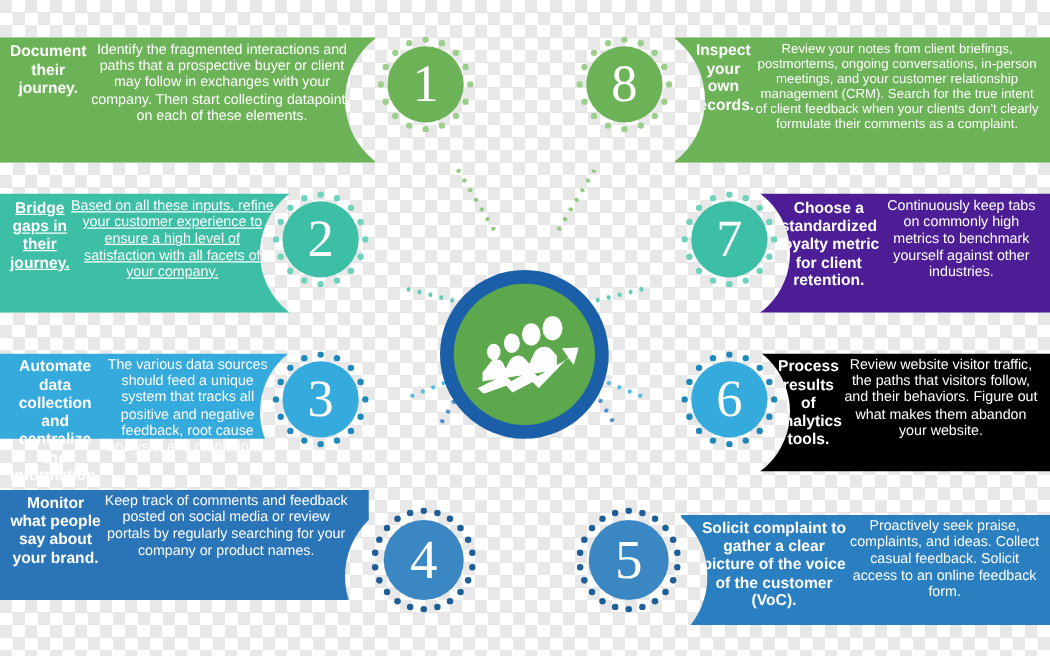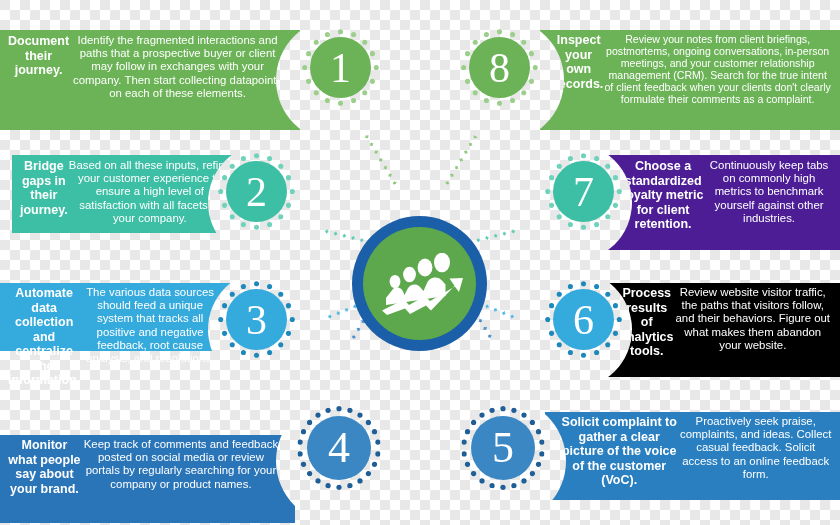--- a/index.html
+++ b/index.html
@@ -84,21 +84,21 @@
     <div class="bdy">Identify the fragmented interactions and paths that a prospective buyer or client may follow in exchanges with your company. Then start collecting datapoints on each of these elements.</div>
   </div>
   <div class="notch" style="left:276px;top:18px;width:124px;height:124px;"></div>
 
   <div class="panel ta-c" style="left:540px;top:30px;width:300px;height:100px;background:#6bb356;padding:3px 8px 3px 14px;">
     <div class="ttl">Inspect your own records.</div>
     <div class="bdy" style="font-size:10.6px;line-height:1.14;">Review your notes from client briefings, postmortems, ongoing conversations, in-person meetings, and your customer relationship management (CRM). Search for the true intent of client feedback when your clients don't clearly formulate their comments as a complaint.</div>
   </div>
   <div class="notch" style="left:440px;top:18px;width:124px;height:124px;"></div>
 
-  <div class="panel ta-c" style="left:12px;top:155px;width:232px;height:78px;background:#3cbfa5;padding:4px 12px 4px 8px;">
+  <div class="panel ta-c" style="left:0;top:155px;width:232px;height:95px;background:#3cbfa5;padding:4px 12px 4px 8px;text-decoration:underline;">
     <div class="ttl">Bridge gaps in their journey.</div>
     <div class="bdy">Based on all these inputs, refine your customer experience to ensure a high level of satisfaction with all facets of your company.</div>
   </div>
   <div class="notch" style="left:208px;top:143px;width:119px;height:119px;"></div>
 
   <div class="panel ta-c" style="left:608px;top:155px;width:232px;height:95px;background:#4c1d95;padding:4px 8px 4px 12px;">
     <div class="ttl">Choose a standardized loyalty metric for client retention.</div>
     <div class="bdy">Continuously keep tabs on commonly high metrics to benchmark yourself against other industries.</div>
   </div>
   <div class="notch" style="left:513px;top:143px;width:119px;height:119px;"></div>
@@ -108,21 +108,21 @@
     <div class="bdy">The various data sources should feed a unique system that tracks all positive and negative feedback, root cause analysis, and resolutions.</div>
   </div>
   <div class="notch" style="left:208px;top:270px;width:119px;height:119px;"></div>
 
   <div class="panel ta-c" style="left:608px;top:283px;width:232px;height:94px;background:#000000;padding:3px 8px 3px 12px;">
     <div class="ttl">Process results of analytics tools.</div>
     <div class="bdy">Review website visitor traffic, the paths that visitors follow, and their behaviors. Figure out what makes them abandon your website.</div>
   </div>
   <div class="notch" style="left:513px;top:270px;width:119px;height:119px;"></div>
 
-  <div class="panel ta-c" style="left:0;top:435px;width:295px;height:88px;background:#2a74b8;padding:3px 14px 3px 8px;">
+  <div class="panel ta-c" style="left:0;top:392px;width:295px;height:88px;background:#2a74b8;padding:3px 14px 3px 8px;">
     <div class="ttl">Monitor what people say about your brand.</div>
     <div class="bdy">Keep track of comments and feedback posted on social media or review portals by regularly searching for your company or product names.</div>
   </div>
   <div class="notch" style="left:276px;top:398px;width:126px;height:126px;"></div>
 
   <div class="panel ta-c" style="left:545px;top:412px;width:295px;height:88px;background:#2a7fc1;padding:3px 8px 3px 14px;">
     <div class="ttl">Solicit complaint to gather a clear picture of the voice of the customer (VoC).</div>
     <div class="bdy">Proactively seek praise, complaints, and ideas. Collect casual feedback. Solicit access to an online feedback form.</div>
   </div>
   <div class="notch" style="left:440px;top:398px;width:126px;height:126px;"></div>

